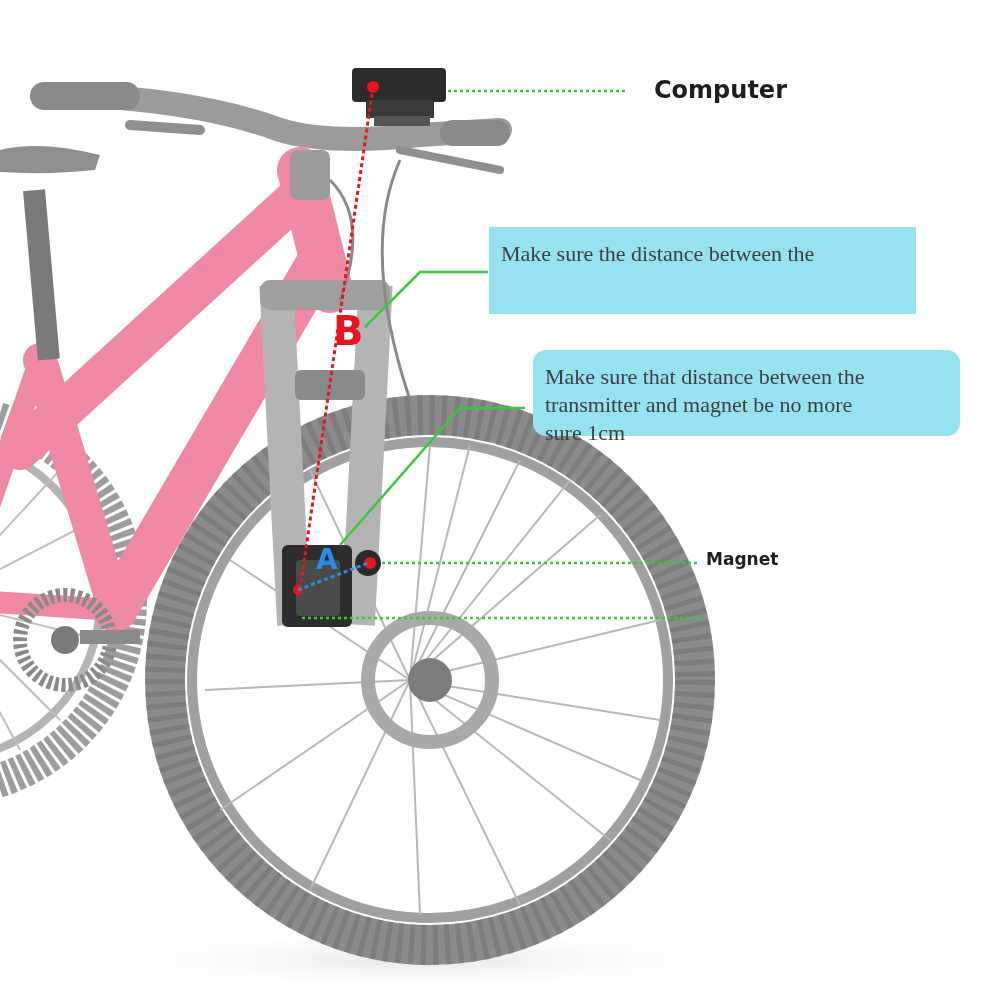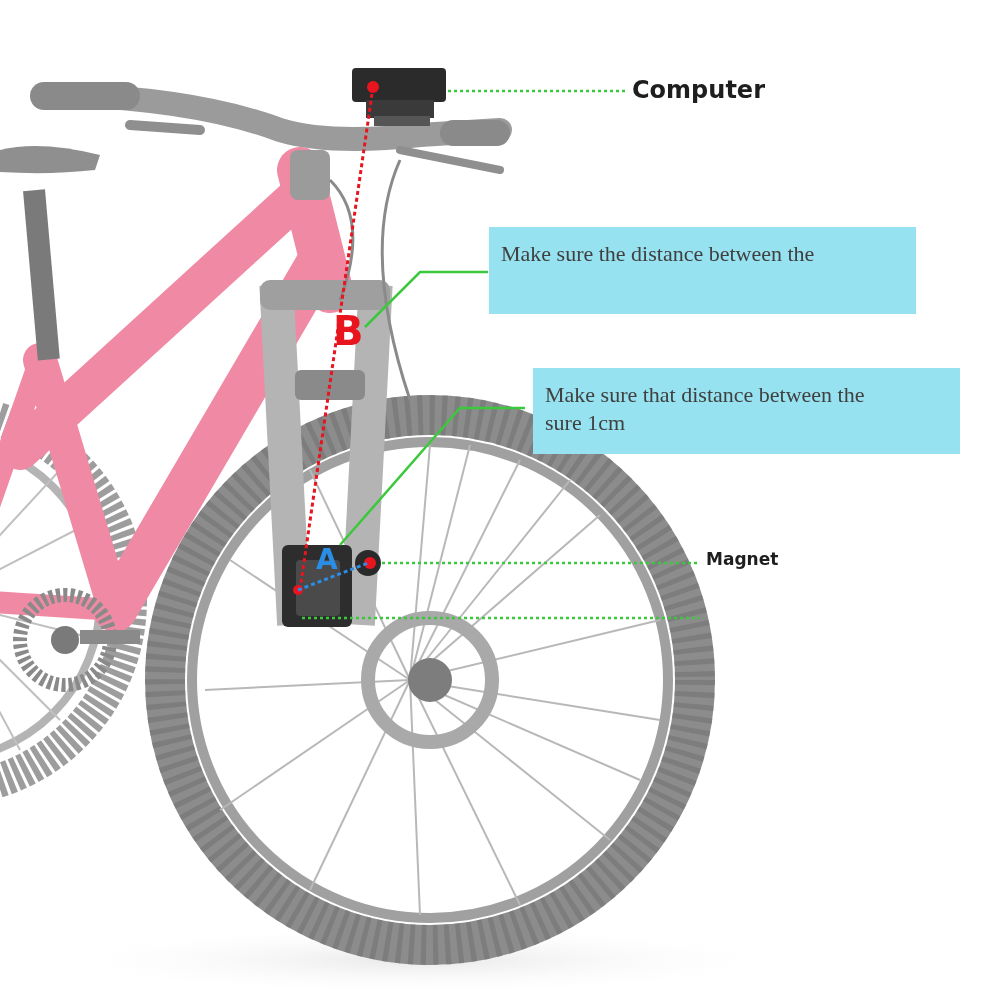--- a/index.html
+++ b/index.html
@@ -132,24 +132,25 @@
       <line x1="382" y1="563" x2="700" y2="563" stroke-dasharray="3 3"></line>
       <line x1="302" y1="618" x2="700" y2="618" stroke-dasharray="3 3"></line>
     </g>
   </svg>
 
   
   <div class="letter" style="left:333px;top:308px;font-size:40px;color:#e8141e;">B</div>
   <div class="letter" style="left:316px;top:543px;font-size:28px;color:#2a8ee6;">A</div>
 
   
-  <div class="label" style="left:632px;top:76px;font-size:24px;">Computer</div>
+  <div class="label" style="left:654px;top:76px;font-size:24px;">Computer</div>
   <div class="label" style="left:706px;top:549px;font-size:17px;">Magnet</div>
 
   
   <div class="note" style="left:489px;top:227px;width:427px;height:87px;">
     <span>Make sure the distance between the</span>
   </div>
-  <div class="note" style="left:533px;top:368px;width:427px;height:86px;">
+  <div class="note" style="left:533px;top:350px;width:427px;height:86px;border-radius:13px;">
     <span>Make sure that distance between the</span>
+    <span>transmitter and  magnet be no more</span>
     <span>sure 1cm</span>
   </div>
 </div>
 
 </body></html>

